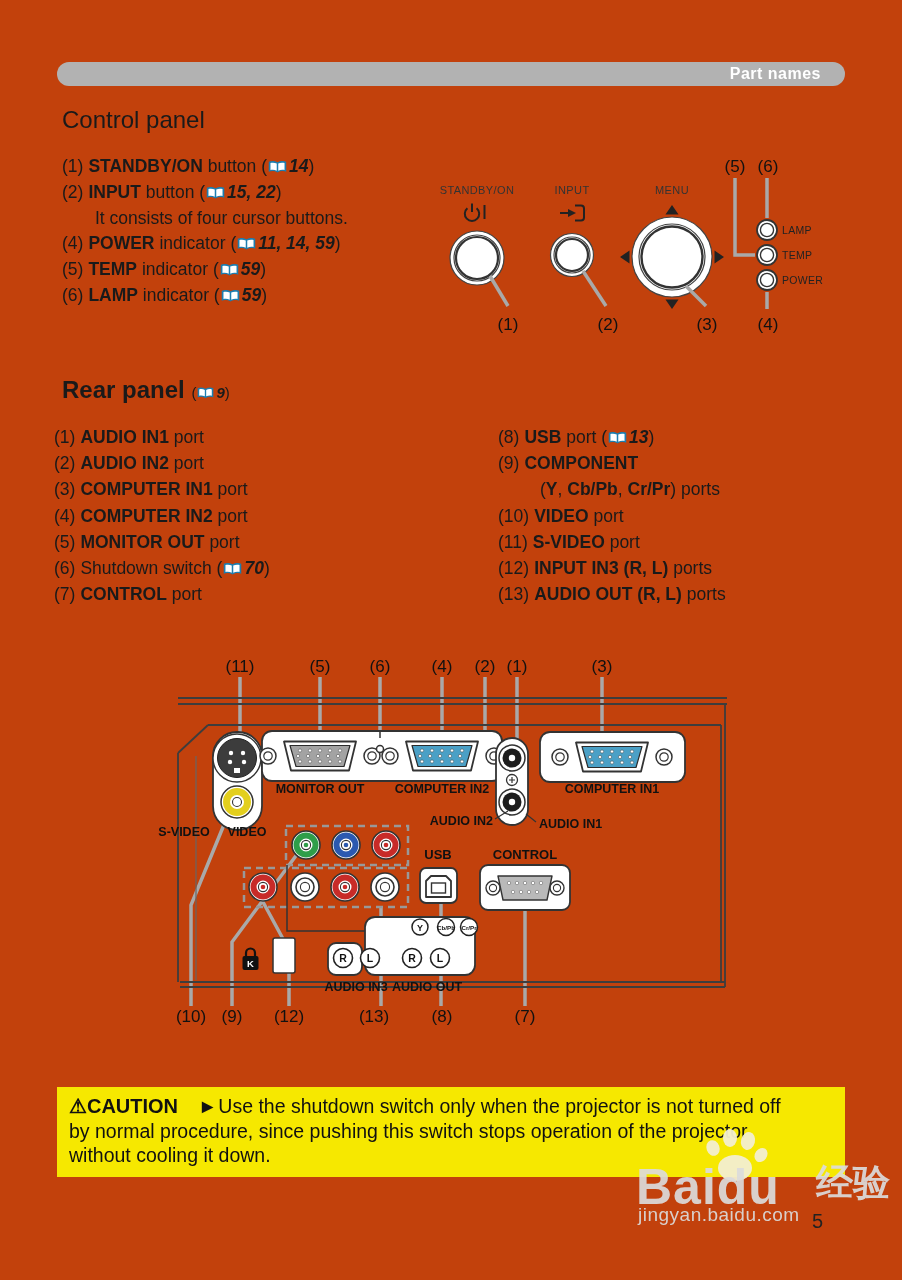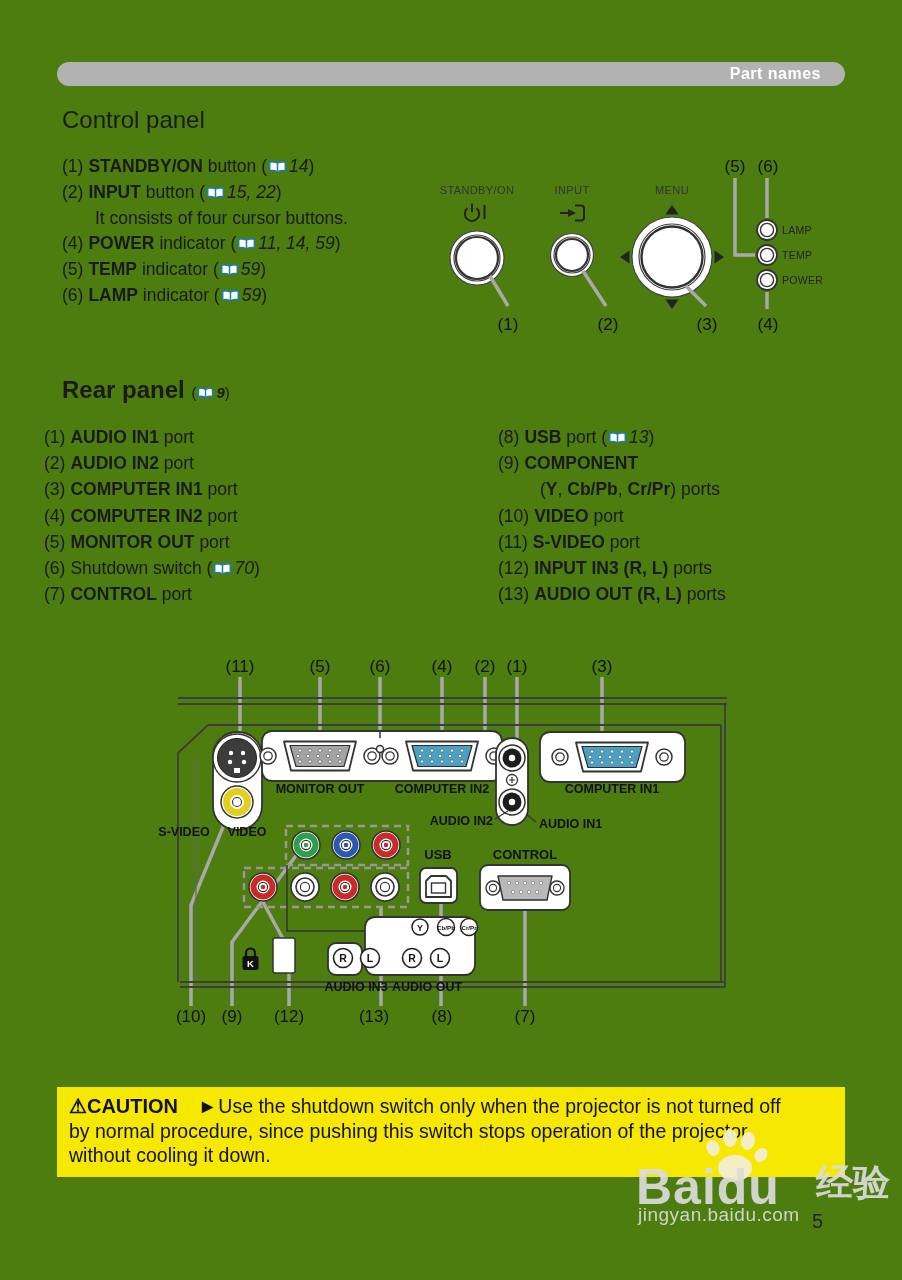--- a/index.html
+++ b/index.html
@@ -1,36 +1,36 @@
 <!DOCTYPE html>
 <html><head>
 <meta charset="utf-8">
 <style>
   html,body{margin:0;padding:0;background:#fff;}
-  .page{position:relative;width:902px;height:1280px;background:#4d7c0f;
+  .page{position:relative;width:902px;height:1280px;background:#c2410c;
         font-family:"Liberation Sans",sans-serif;color:#1a1a1a;overflow:hidden;}
 
   
   .hdr{position:absolute;left:57px;top:62px;width:788px;height:24px;background:#b2b2b2;
        border-radius:12px;display:flex;align-items:center;justify-content:flex-end;
        padding-right:24px;box-sizing:border-box;}
   .hdr span{color:#ffffff;font-weight:bold;font-size:16px;letter-spacing:.5px;}
 
   .h-control{position:absolute;left:62px;top:106px;margin:0;font-size:24px;font-weight:normal;}
   .h-rear{position:absolute;left:62px;top:376px;margin:0;font-size:24px;font-weight:bold;}
   .h-suffix{font-size:15px;font-weight:normal;}
   .h-ref{font-size:15px;font-weight:bold;font-style:italic;}
 
   .clist{position:absolute;left:62px;top:154px;width:370px;font-size:17.5px;line-height:25.8px;}
   .rlist{position:absolute;top:424px;font-size:17.5px;line-height:26.2px;}
-  .rlist.left{left:44px;width:420px;}
+  .rlist.left{left:54px;width:420px;}
   .rlist.right{left:498px;width:390px;}
   .row b{font-weight:bold;}
   .num{margin-right:5px;}
-  .ref{font-weight:normal;font-style:italic;}
+  .ref{font-weight:bold;font-style:italic;}
   .note{padding-left:33px;}
   .sub{padding-left:42px;}
   .book{display:inline-block;width:19px;height:14px;vertical-align:-2px;margin:0 2px 0 1px;}
   .book.small{width:17px;height:12px;vertical-align:-1px;}
 
   svg text{font-family:"Liberation Sans",sans-serif;}
   .co{font-size:17px;fill:#111;}
   .panlbl{font-size:11px;fill:#333;letter-spacing:.4px;}
   .ind{font-size:10.5px;fill:#222;letter-spacing:.3px;}
   .lbl{font-size:12.5px;font-weight:bold;fill:#111;}

